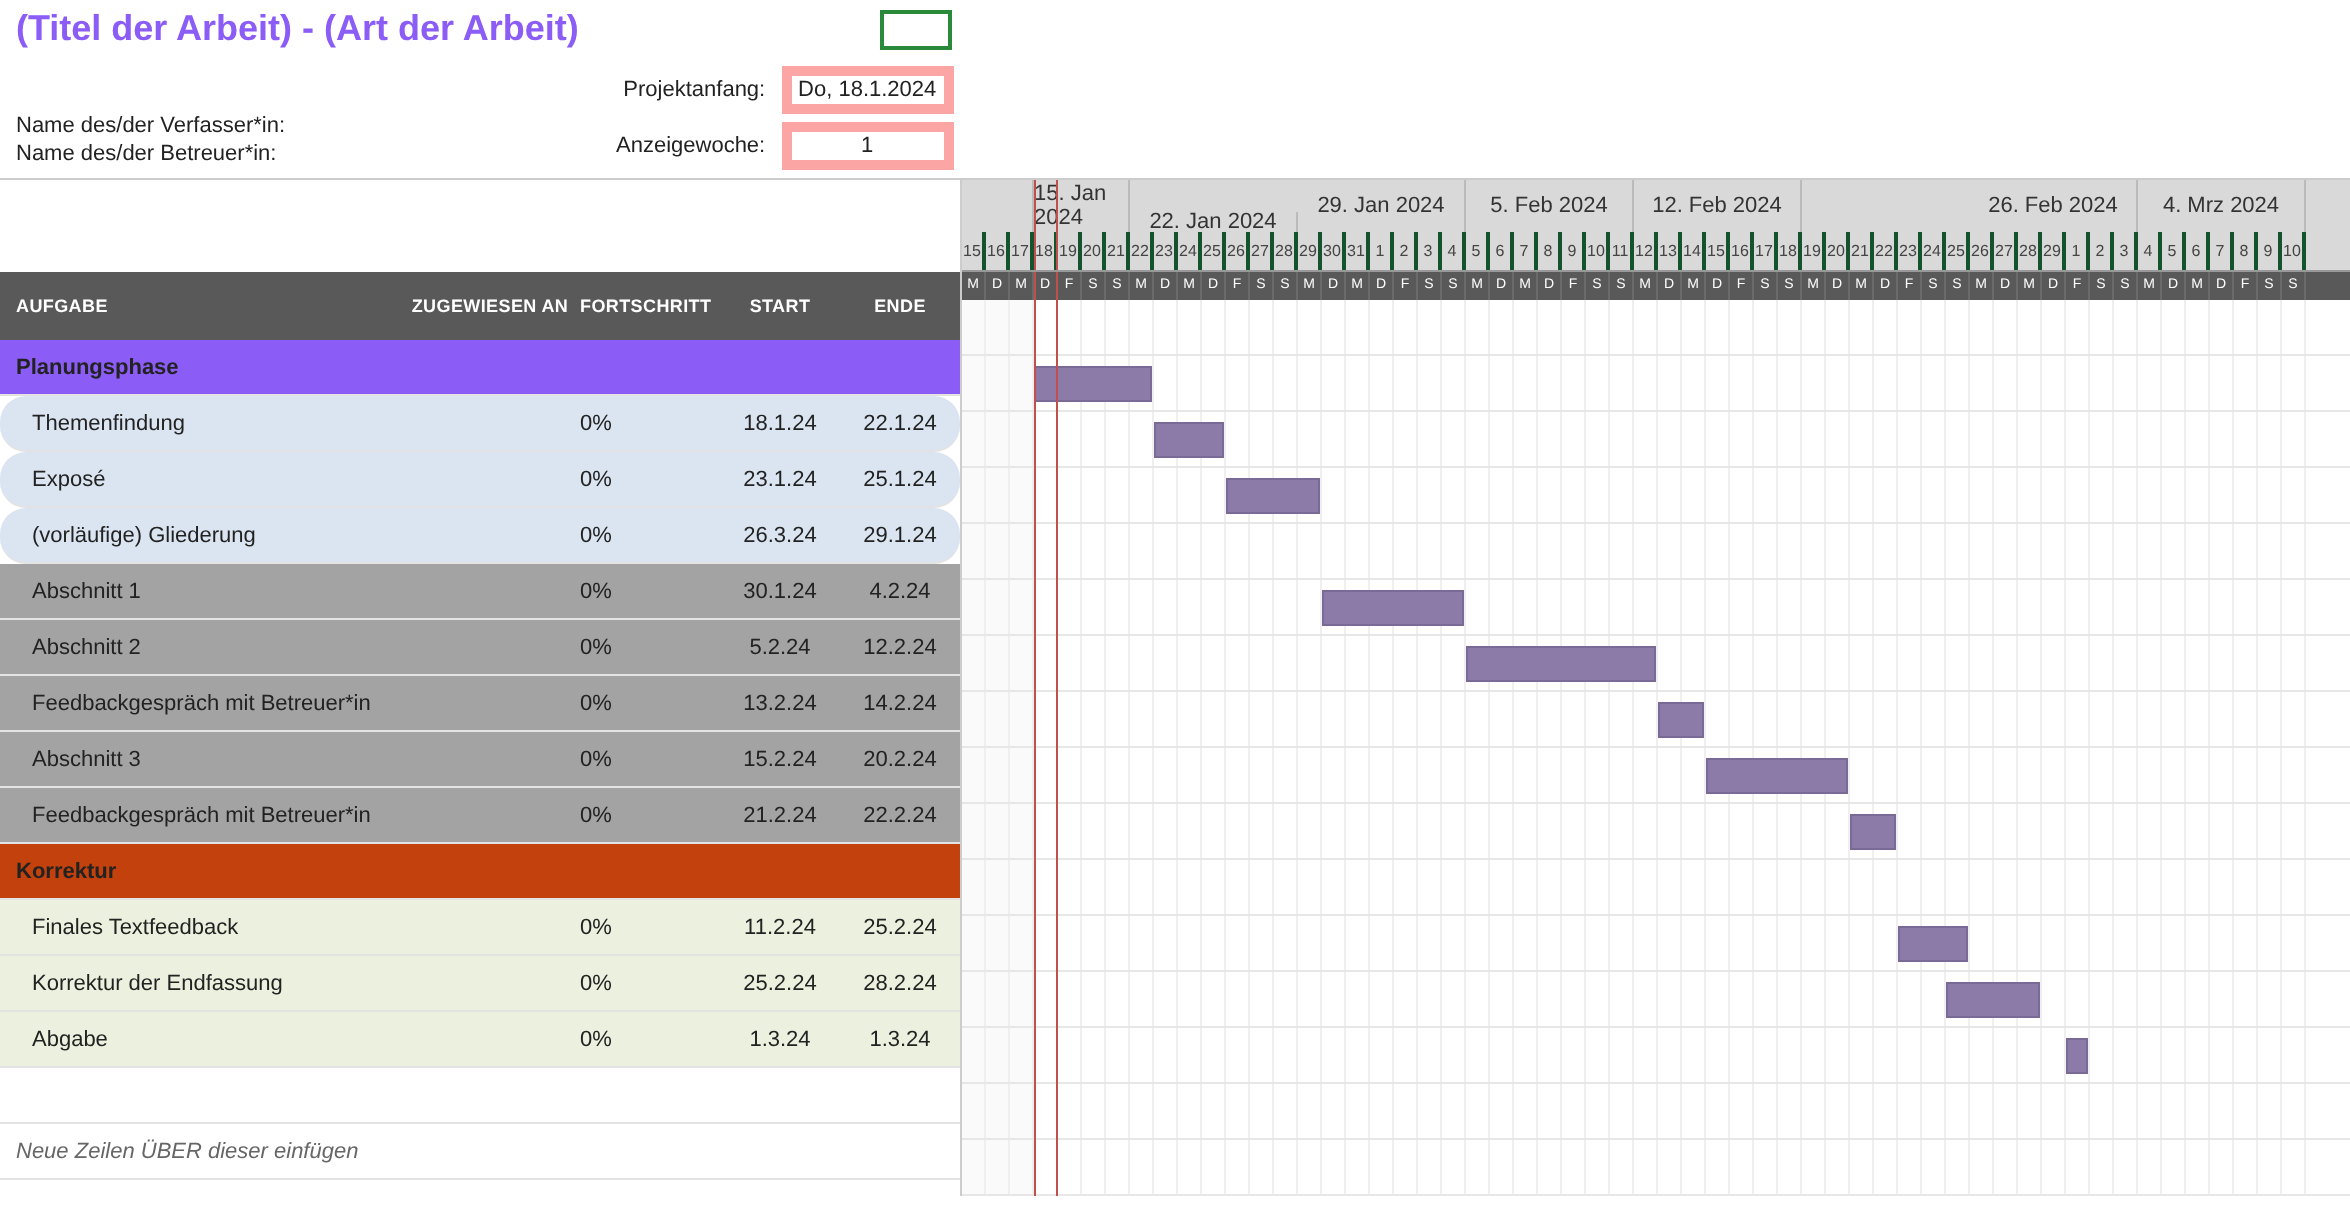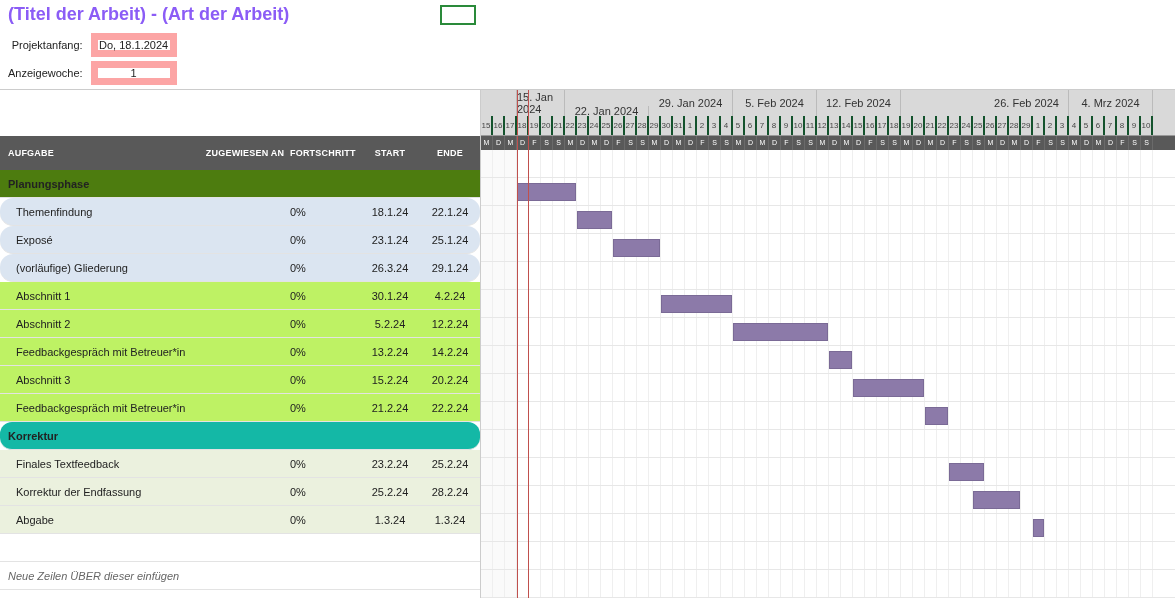--- a/index.html
+++ b/index.html
@@ -19,21 +19,21 @@
     margin: 0 0 8px 0;
   }
   .meta-row { margin: 2px 0; }
   .top-area { display: flex; align-items: flex-end; margin-bottom: 4px;}
   .top-left { width: 300px; }
   .top-right { display: flex; flex-direction: column; gap: 4px; }
   .field-row { display: flex; align-items: center; justify-content: flex-end; gap: 8px;}
   .field-label { text-align: right; }
   .field-box {
     width: 86px; height: 24px;
-    border: 7px solid #fca5a5;
+    border: 5px solid #fca5a5;
     display: flex; align-items: center; justify-content: center;
     background: #fff;
   }
   .selected-cell {
     position: absolute;
     left: 440px; top: 5px;
     width: 36px; height: 20px;
     border: 2px solid #2a8a3a;
     background: #fff;
   }
@@ -71,25 +71,25 @@
     height: 28px; line-height: 28px;
     font-weight: bold;
     padding-left: 8px;
     border-bottom: 1px solid #e3e3e3;
   }
   .task-row {
     height: 28px; display: flex; align-items: center;
     border-bottom: 1px solid #e3e3e3;
   }
   .task-row .col-task { padding-left: 16px; }
-  .phase-blue   .phase-row { background: #4d7c0f; }
+  .phase-blue   .phase-row { background: #8b5cf6; }
   .phase-blue   .task-row  { background: #dbe5f1; border-radius: 13px; }
   .phase-red    .phase-row { background: #e6c3c3; }
-  .phase-red    .task-row  { background: #bef264; }
-  .phase-green  .phase-row { background: #14b8a6; border-radius: 12px; }
+  .phase-red    .task-row  { background: #a3a3a3; }
+  .phase-green  .phase-row { background: #c2410c; }
   .phase-green  .task-row  { background: #ebf1de; }
   .footer-row {
     height: 28px; display: flex; align-items: center;
     font-style: italic; color: #666;
     padding-left: 8px;
     border-bottom: 1px solid #e3e3e3;
     background: #fff;
   }
   .spacer-row { height: 28px; border-bottom: 1px solid #e3e3e3; background:#fff;}
 
@@ -162,20 +162,24 @@
     z-index: 5;
   }
 </style>
 </head>
 <body>
 
 <div class="container" style="position:relative;">
   <div class="selected-cell"></div>
   <h1>(Titel der Arbeit) - (Art der Arbeit)</h1>
   <div class="top-area">
+    <div class="top-left">
+      <div class="meta-row">Name des/der Verfasser*in:</div>
+      <div class="meta-row">Name des/der Betreuer*in:</div>
+    </div>
     <div class="top-right">
       <div class="field-row">
         <span class="field-label">Projektanfang:</span>
         <div class="field-box">Do, 18.1.2024</div>
       </div>
       <div class="field-row">
         <span class="field-label">Anzeigewoche:</span>
         <div class="field-box">1</div>
       </div>
     </div>
@@ -254,21 +258,21 @@
             <div class="col-start">21.2.24</div>
             <div class="col-end">22.2.24</div>
           </div>
         </div>
         <div class="phase-green">
           <div class="phase-row">Korrektur</div>
           <div class="task-row">
             <div class="col-task">Finales Textfeedback</div>
             <div class="col-assign"></div>
             <div class="col-prog">0%</div>
-            <div class="col-start">23.2.24</div>
+            <div class="col-start">11.2.24</div>
             <div class="col-end">25.2.24</div>
           </div>
           <div class="task-row">
             <div class="col-task">Korrektur der Endfassung</div>
             <div class="col-assign"></div>
             <div class="col-prog">0%</div>
             <div class="col-start">25.2.24</div>
             <div class="col-end">28.2.24</div>
           </div>
           <div class="task-row">

